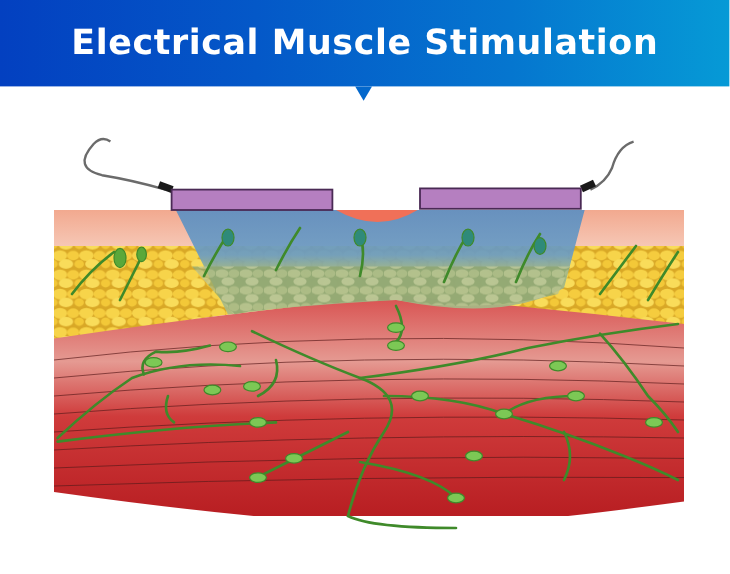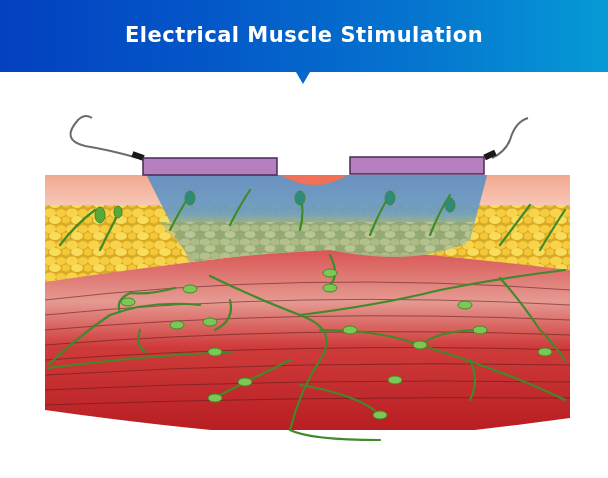--- a/index.html
+++ b/index.html
@@ -4,21 +4,21 @@
 <style>
   html, body { margin:0; padding:0; background:#ffffff; }
   body { width:608px; height:478px; position:relative; overflow:hidden; font-family:"DejaVu Sans", sans-serif; }
   .header {
     position:absolute; left:0; top:0; width:608px; height:72px;
     background:linear-gradient(90deg,#0340c0 0%,#0458c8 35%,#0576cf 70%,#069ad6 100%);
     display:flex; align-items:center; justify-content:center;
   }
   .header-title {
     color:#ffffff; font-family:"DejaVu Sans", sans-serif; font-weight:bold;
-    font-size:21px; letter-spacing:0.5px; margin-top:-2px;
+    font-size:29px; letter-spacing:0.5px; margin-top:-2px;
   }
   .pointer {
     position:absolute; left:296px; top:72px; width:0; height:0;
     border-left:7px solid transparent; border-right:7px solid transparent;
     border-top:12px solid #0468cc;
   }
   .illustration { position:absolute; left:0; top:0; width:608px; height:478px; }
 </style>
 </head>
 <body>

